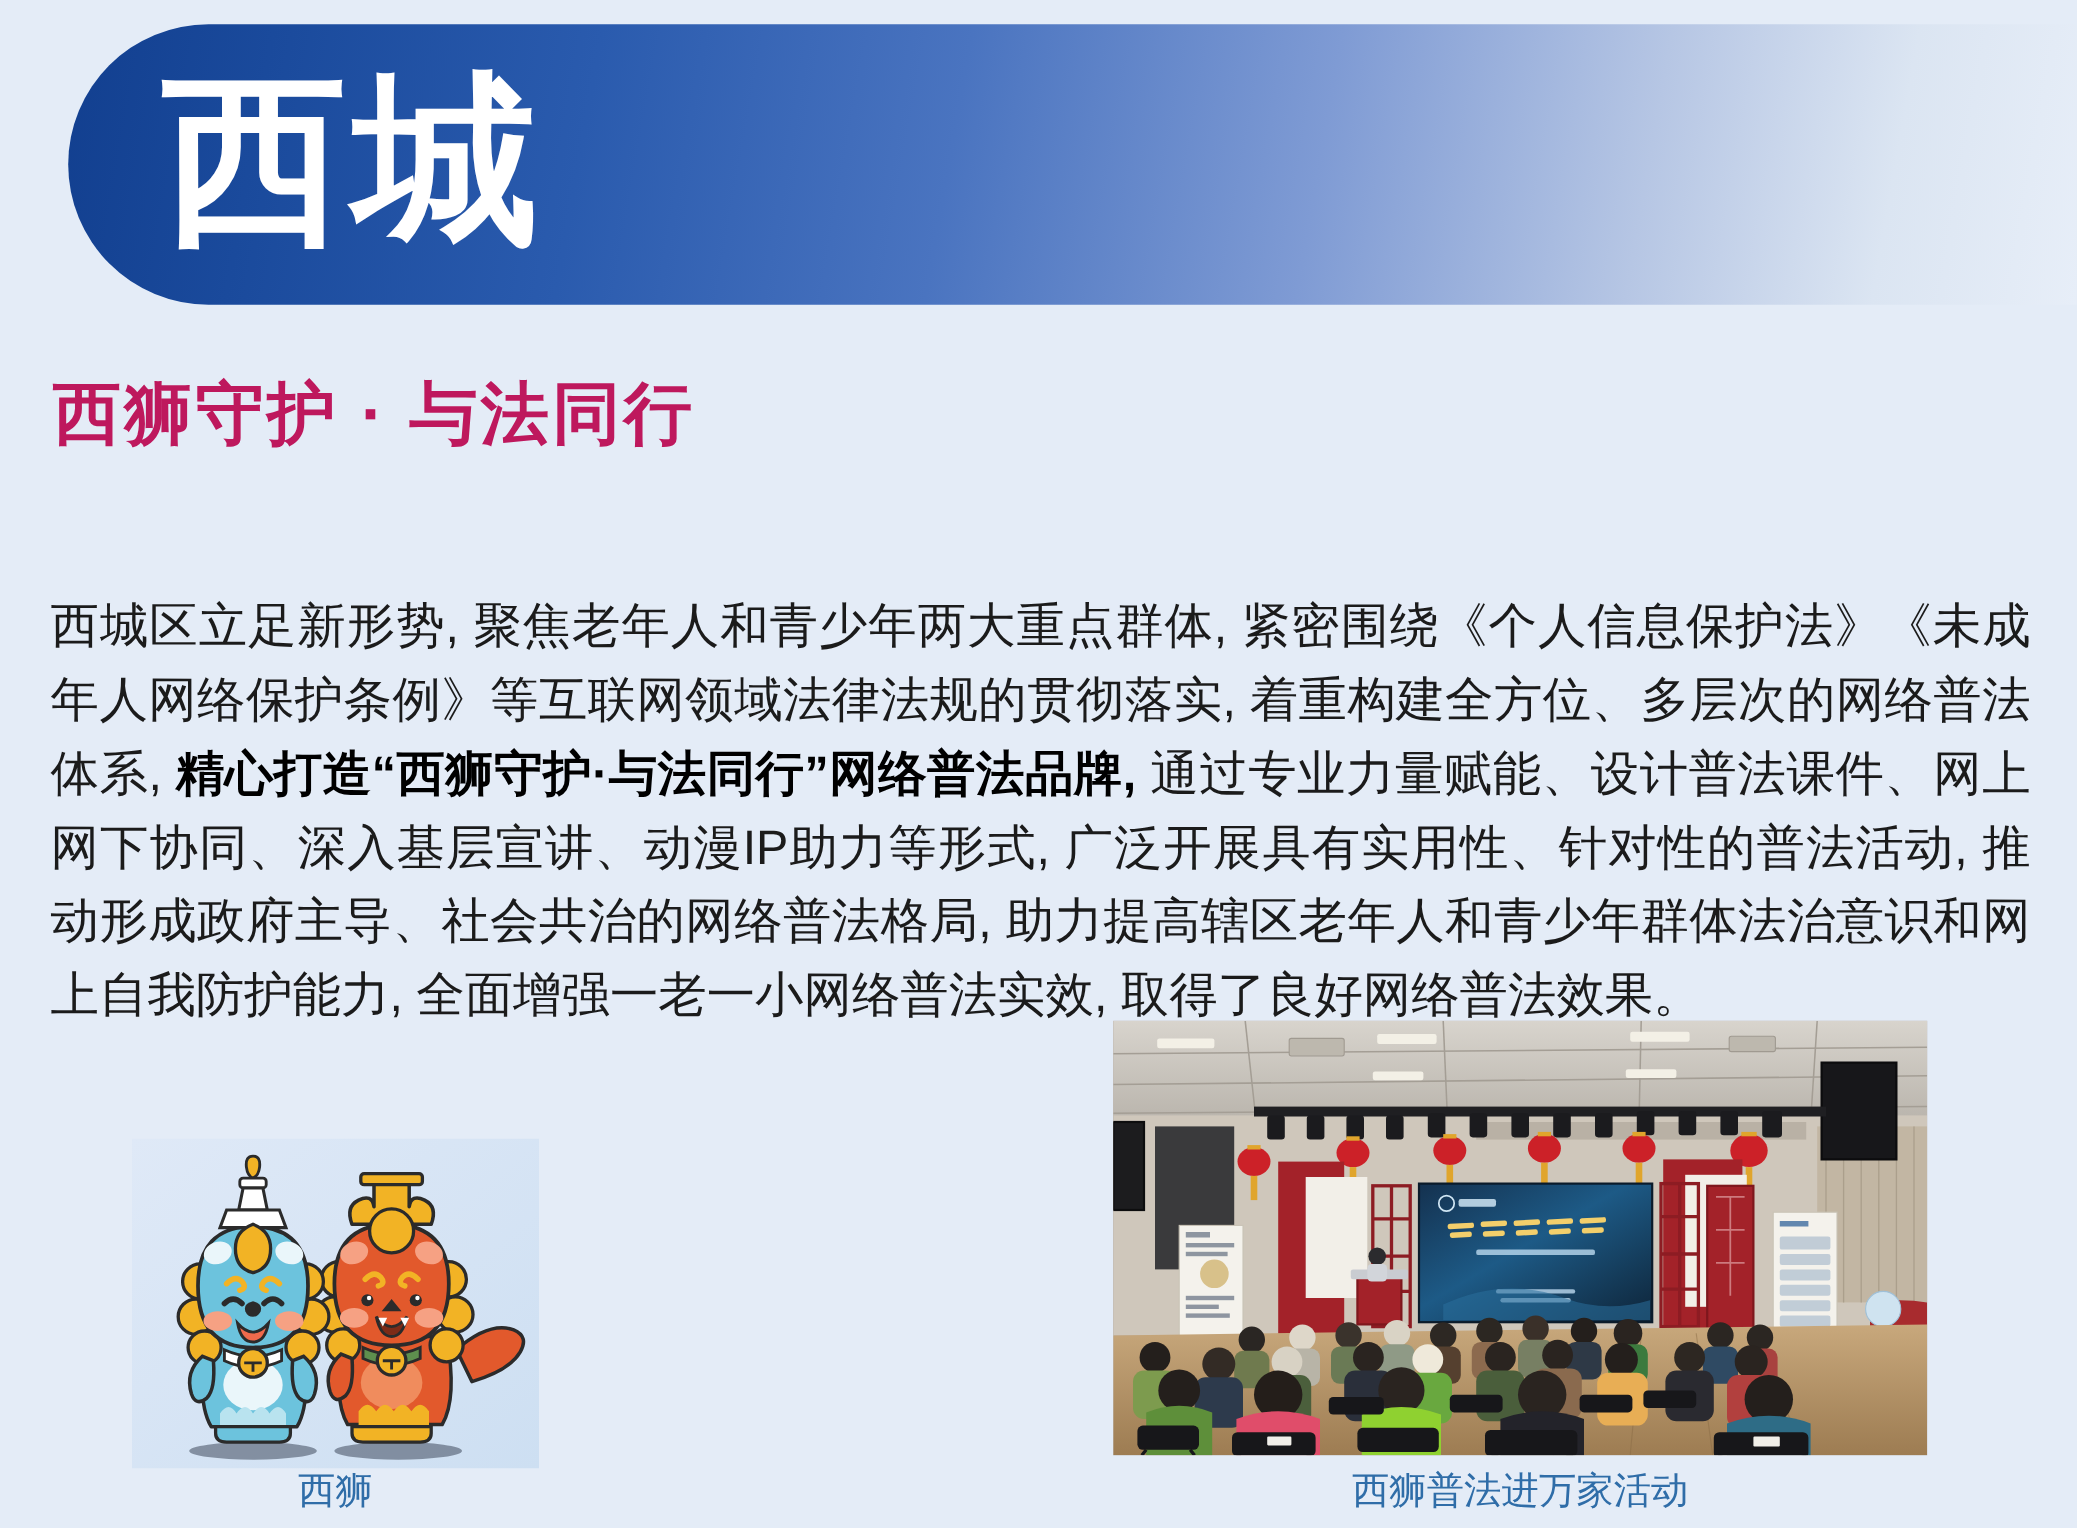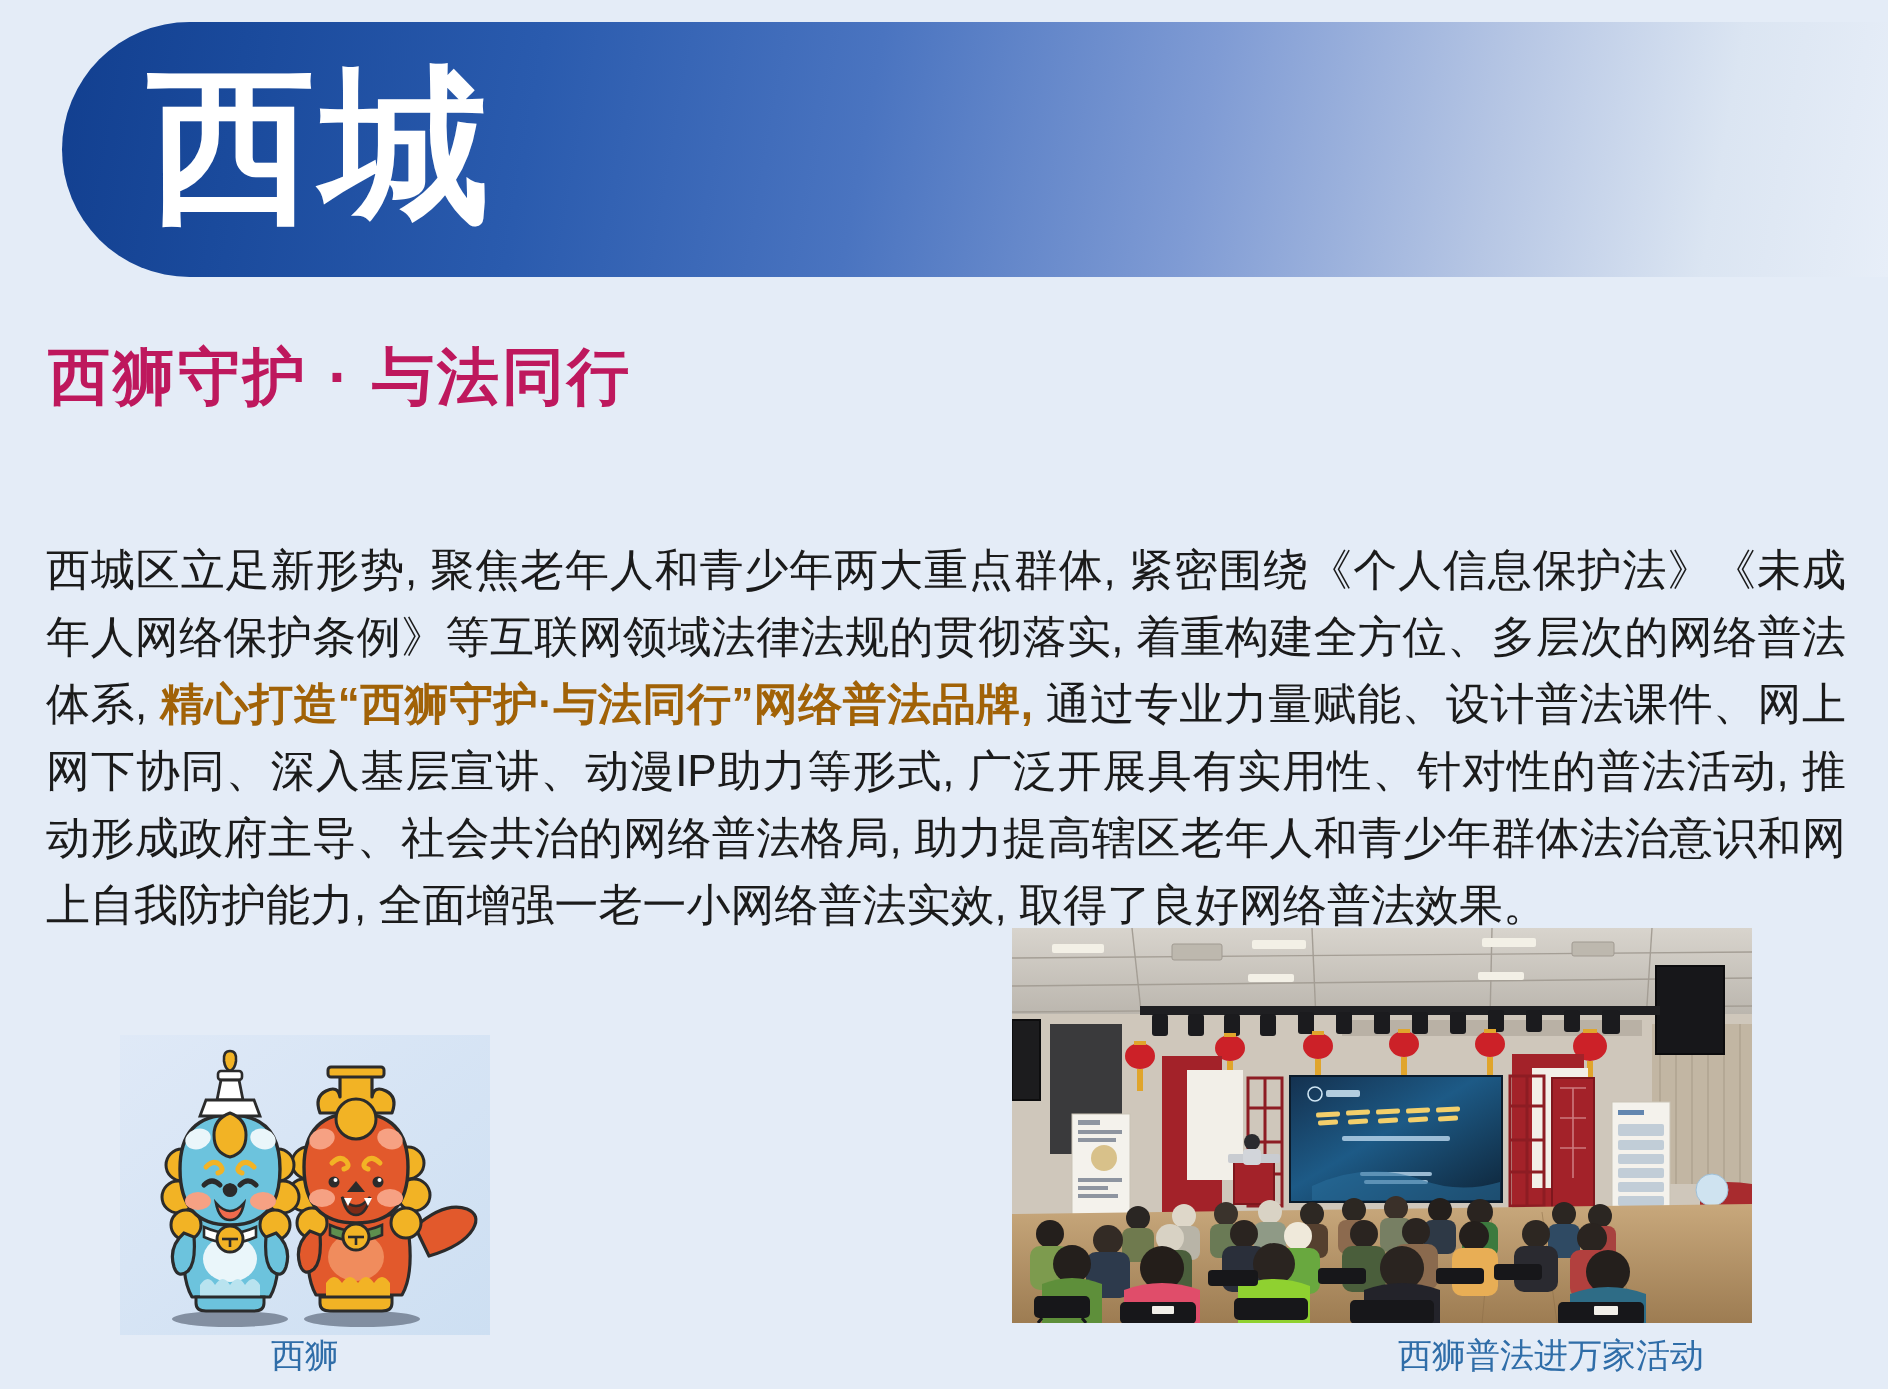--- a/index.html
+++ b/index.html
@@ -68,21 +68,21 @@
     top: 492px;
     width: 1800px;
     font-size: 44px;
     line-height: 67px;
     color: #1b1b1b;
     text-align: justify;
     text-justify: inter-character;
     letter-spacing: 0px;
   }
   .body-copy .hl {
-    color: #a16207;
+    color: #000000;
     font-weight: 700;
   }
 
   
   .figure-mascot {
     position: absolute;
     left: 120px;
     top: 1035px;
     width: 370px;
     height: 300px;
@@ -108,24 +108,23 @@
     line-height: 42px;
     color: #2f6da8;
     white-space: nowrap;
   }
   .caption-mascot {
     left: 120px;
     top: 1334px;
     width: 370px;
   }
   .caption-photo {
-    left: 964px;
+    left: 1012px;
     top: 1334px;
     width: 740px;
-    text-align: right;
   }
 
   svg { display: block; }
 </style>
 </head>
 <body>
 
 <div class="header-banner">
   <div class="header-title">西城</div>
 </div>

